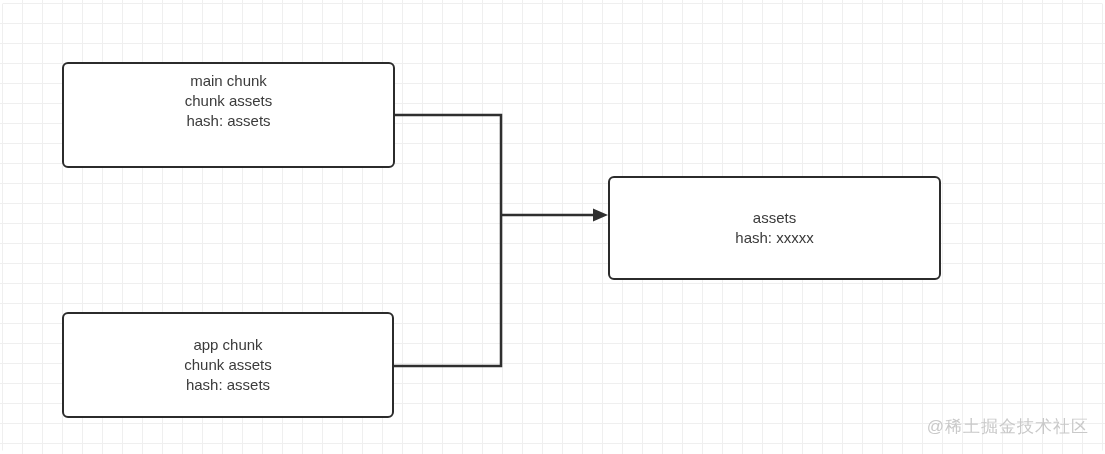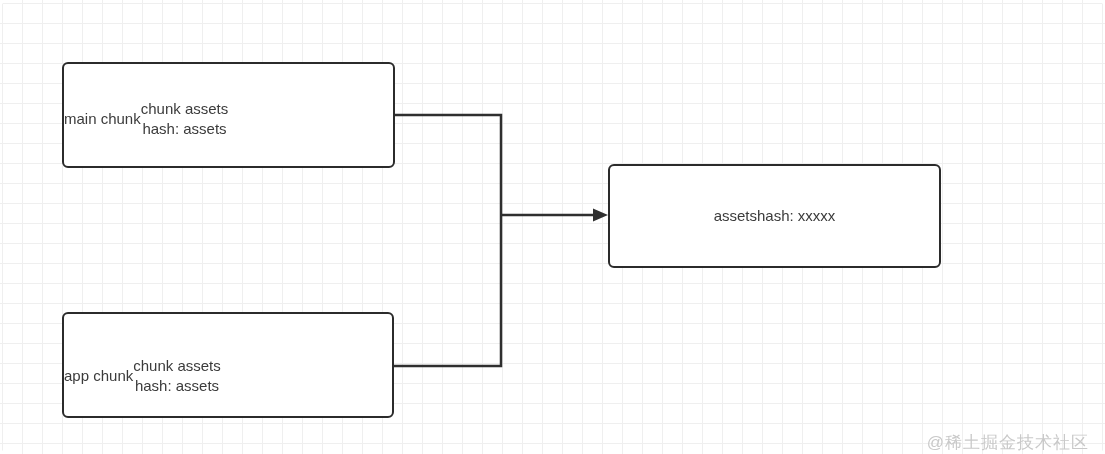--- a/index.html
+++ b/index.html
@@ -40,35 +40,35 @@
     position: absolute;
     box-sizing: border-box;
     background: #ffffff;
     border: 2.5px solid #2b2b2b;
     border-radius: 6px;
     color: #3b3b3b;
     font-size: 15px;
     line-height: 20px;
     text-align: center;
     display: flex;
-    flex-direction: row;
+    flex-direction: column;
     align-items: center;
   }
   .node-main   { left: 62px;  top: 62px;  width: 333px; height: 106px; padding-top: 7px; }
   .node-app    { left: 62px;  top: 312px; width: 332px; height: 106px; padding-top: 21px; }
-  .node-assets { left: 608px; top: 164px; width: 333px; height: 104px; justify-content: center; }
+  .node-assets { left: 608px; top: 176px; width: 333px; height: 104px; justify-content: center; }
   .node-title {
     line-height: 20px;
   }
   .node-body {
   }
   .watermark {
     position: absolute;
     right: 16px;
-    bottom: 0;
+    bottom: 16px;
     font-size: 17px;
     color: #c9c9c9;
     letter-spacing: 1px;
     user-select: none;
   }
 </style>
 </head>
 <body>
 
 <div class="canvas">

